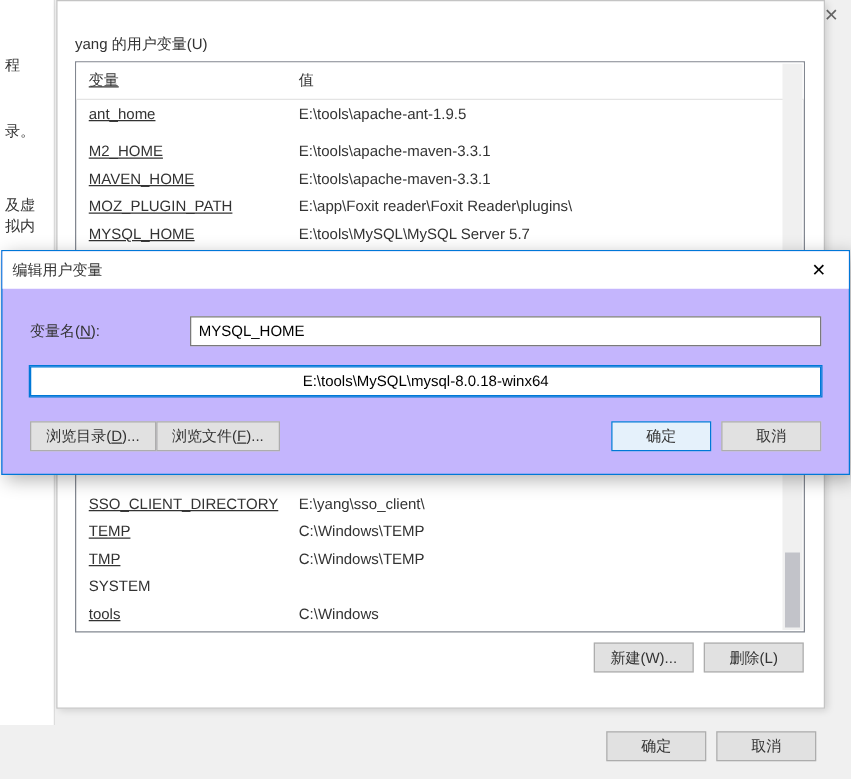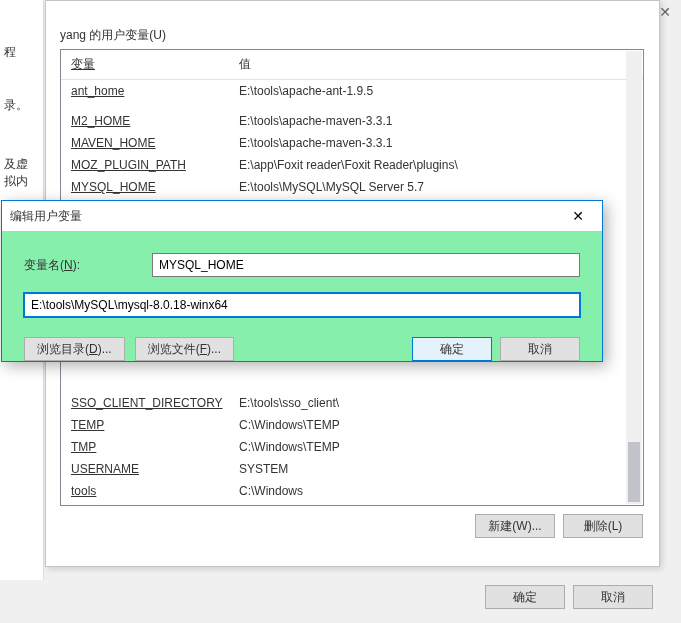--- a/index.html
+++ b/index.html
@@ -124,42 +124,42 @@
       height: 30px;
       background: #c2c3c9;
     }
     .scrollbar-thumb.low { top: auto; bottom: 2px; height: 60px; }
 
     
     .modal {
       position: absolute;
       top: 200px;
       left: 1px;
-      width: 602px;
-      background: #86efac;
+      width: 679px;
+      background: #c4b5fd;
       border: 1px solid #0078d7;
       box-shadow: 4px 4px 14px rgba(0,0,0,0.3);
     }
     .modal-title {
       height: 30px;
       display: flex;
       align-items: center;
       justify-content: space-between;
       padding: 0 8px;
       background: #fff;
     }
     .modal-title .title-text { color: #333; }
     .close-icon {
       width: 32px;
       text-align: center;
       font-size: 14px;
       cursor: pointer;
     }
     .modal-body {
-      padding: 22px 22px 0 22px;
+      padding: 22px 22px 18px 22px;
     }
     .form-row {
       display: flex;
       align-items: center;
       margin-bottom: 16px;
     }
     .form-row label {
       width: 128px;
       color: #333;
     }
@@ -167,27 +167,28 @@
     .form-row input {
       flex: 1;
       height: 24px;
       border: 1px solid #7a7a7a;
       padding: 0 6px;
       font-size: 12px;
     }
     .form-row input.focused {
       border: 1px solid #0078d7;
       outline: 1px solid #0078d7;
+      text-align: center;
     }
     .modal-buttons {
       display: flex;
       justify-content: space-between;
       margin-top: 20px;
     }
-    .modal-buttons .left-group { display: flex; gap: 10px; }
+    .modal-buttons .left-group { display: flex; }
     .modal-buttons .right-group { display: flex; gap: 8px; }
     .btn.primary { border: 1px solid #0078d7; background: #e5f1fb; }
     .close-x-top {
       position: absolute;
       top: 4px;
       right: 10px;
       color: #666;
       font-size: 14px;
     }
   </style>
@@ -231,32 +232,31 @@
           <div class="cell col1">MOZ_PLUGIN_PATH</div>
           <div class="cell col2">E:\app\Foxit reader\Foxit Reader\plugins\</div>
         </div>
       <div class="listbox-row">
           <div class="cell col1">MYSQL_HOME</div>
           <div class="cell col2">E:\tools\MySQL\MySQL Server 5.7</div>
         </div>
       <div class="spacer-middle"></div>
       <div class="listbox-row">
           <div class="cell col1">SSO_CLIENT_DIRECTORY</div>
-          <div class="cell col2">E:\tools\sso_client\</div>
+          <div class="cell col2">E:\yang\sso_client\</div>
         </div>
       <div class="listbox-row">
           <div class="cell col1">TEMP</div>
           <div class="cell col2">C:\Windows\TEMP</div>
         </div>
       <div class="listbox-row">
           <div class="cell col1">TMP</div>
           <div class="cell col2">C:\Windows\TEMP</div>
         </div>
       <div class="listbox-row">
-          <div class="cell col1">USERNAME</div>
           <div class="cell col2">SYSTEM</div>
         </div>
       <div class="listbox-row">
           <div class="cell col1">tools</div>
           <div class="cell col2">C:\Windows</div>
         </div>
     </div>
     <div class="scrollbar-v">
       <div class="scrollbar-thumb low"></div>
     </div>

